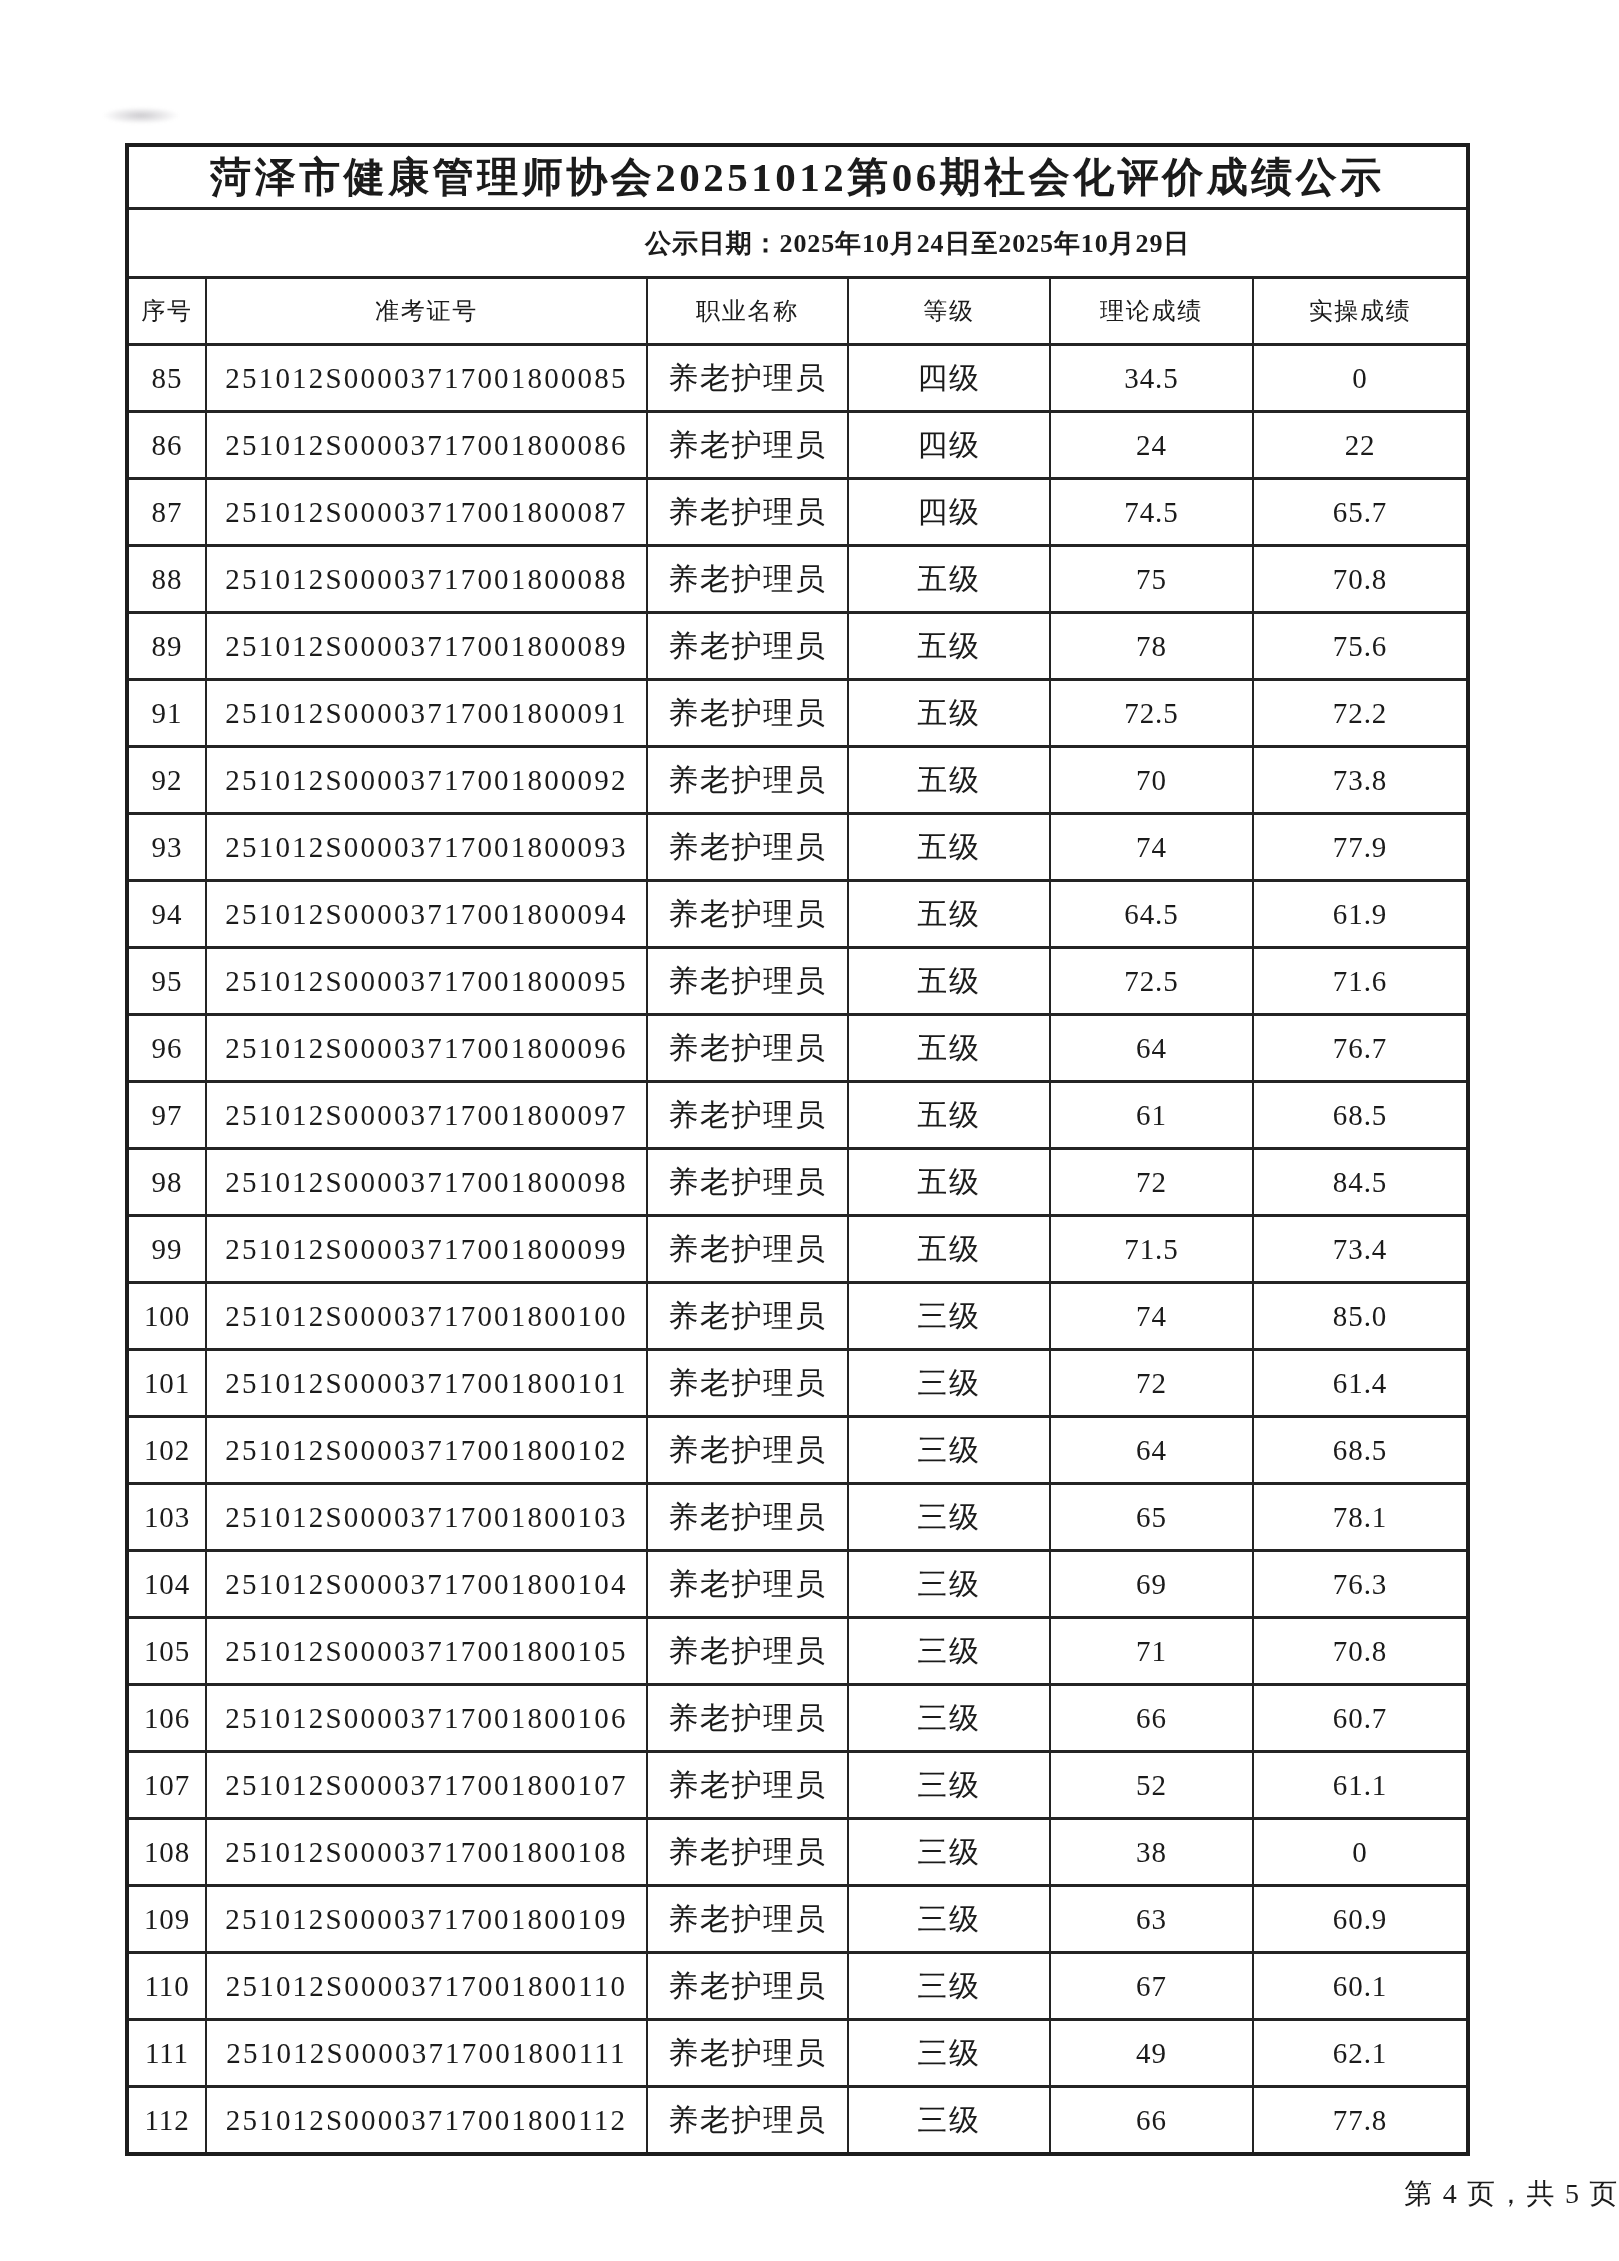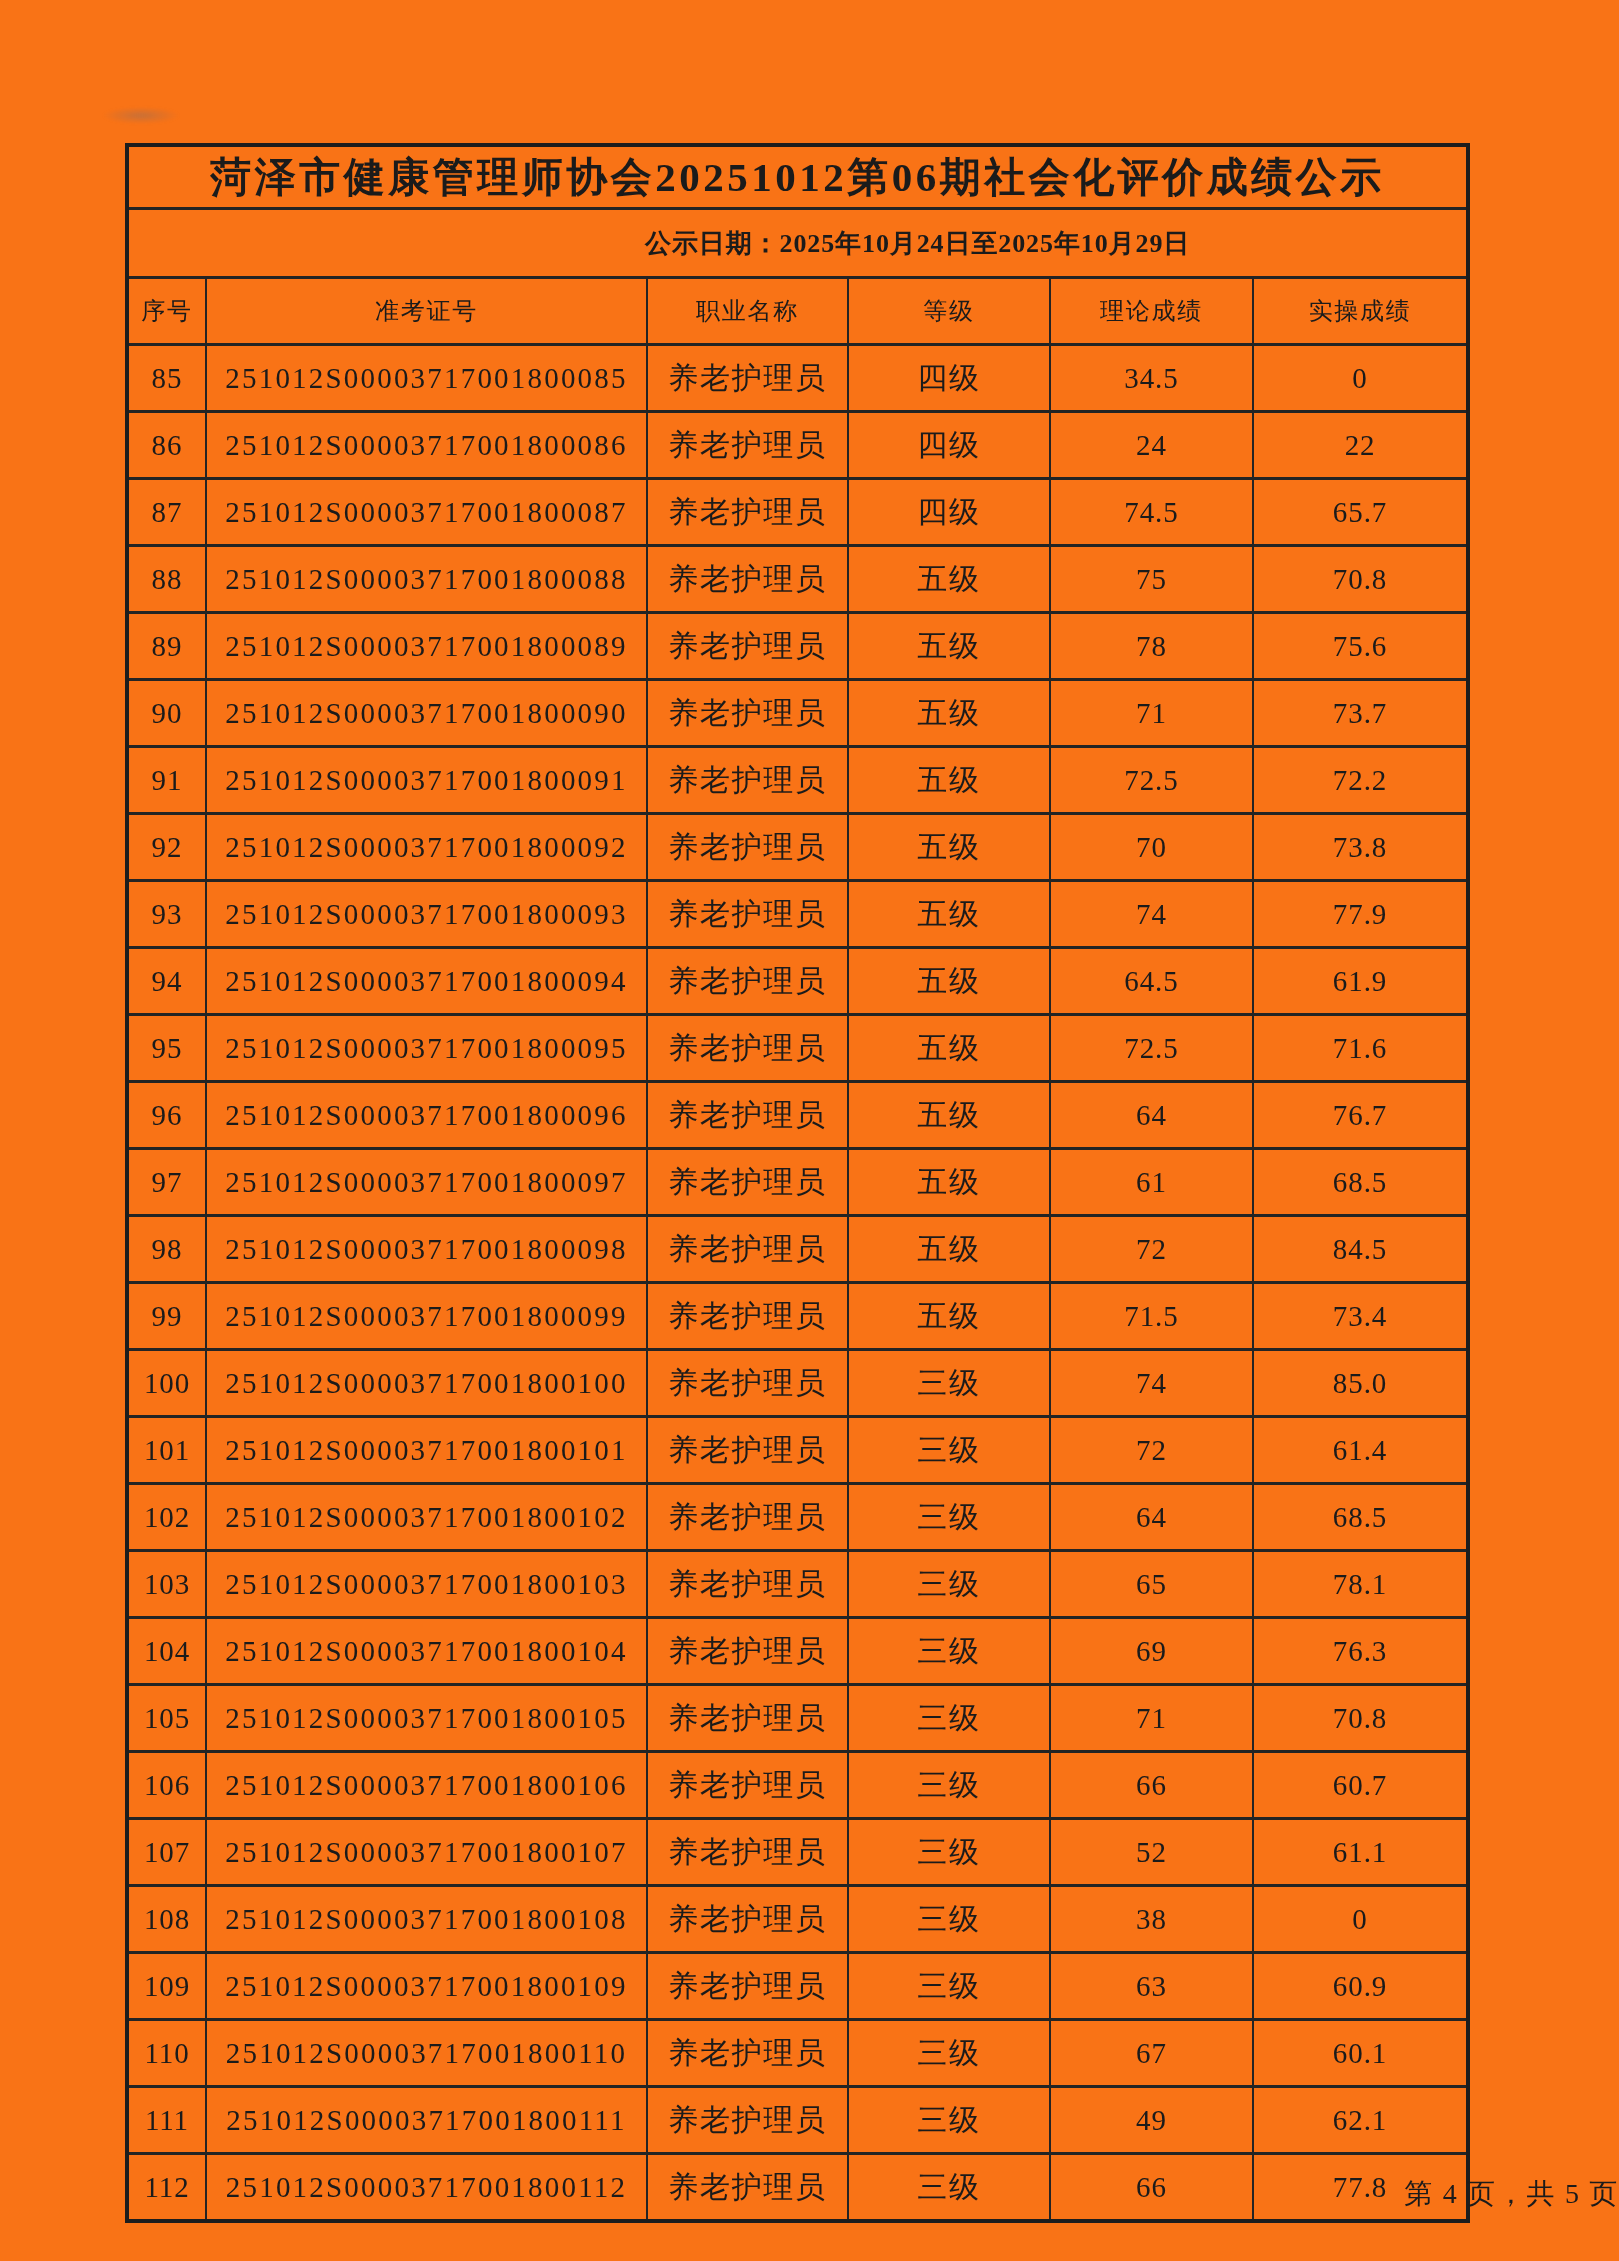--- a/index.html
+++ b/index.html
@@ -4,21 +4,21 @@
 <style>
   html, body {
     margin: 0;
     padding: 0;
     background: #eceaee;
   }
   .sheet {
     position: relative;
     width: 1619px;
     height: 2261px;
-    background: #f97316;
+    background: #ffffff;
     overflow: hidden;
     font-family: "Liberation Serif", "DejaVu Serif", serif;
     color: #1b1b1b;
   }
   
   .smudge {
     position: absolute;
     left: 102px;
     top: 107px;
     width: 78px;
@@ -160,28 +160,20 @@
         </tr>
         <tr>
           <td class="cell-index">89</td>
           <td class="cell-admission-ticket-no">251012S00003717001800089</td>
           <td class="cell-occupation-name">养老护理员</td>
           <td class="cell-level">五级</td>
           <td class="cell-theory-score">78</td>
           <td class="cell-practical-score">75.6</td>
         </tr>
         <tr>
-          <td class="cell-index">90</td>
-          <td class="cell-admission-ticket-no">251012S00003717001800090</td>
-          <td class="cell-occupation-name">养老护理员</td>
-          <td class="cell-level">五级</td>
-          <td class="cell-theory-score">71</td>
-          <td class="cell-practical-score">73.7</td>
-        </tr>
-        <tr>
           <td class="cell-index">91</td>
           <td class="cell-admission-ticket-no">251012S00003717001800091</td>
           <td class="cell-occupation-name">养老护理员</td>
           <td class="cell-level">五级</td>
           <td class="cell-theory-score">72.5</td>
           <td class="cell-practical-score">72.2</td>
         </tr>
         <tr>
           <td class="cell-index">92</td>
           <td class="cell-admission-ticket-no">251012S00003717001800092</td>

